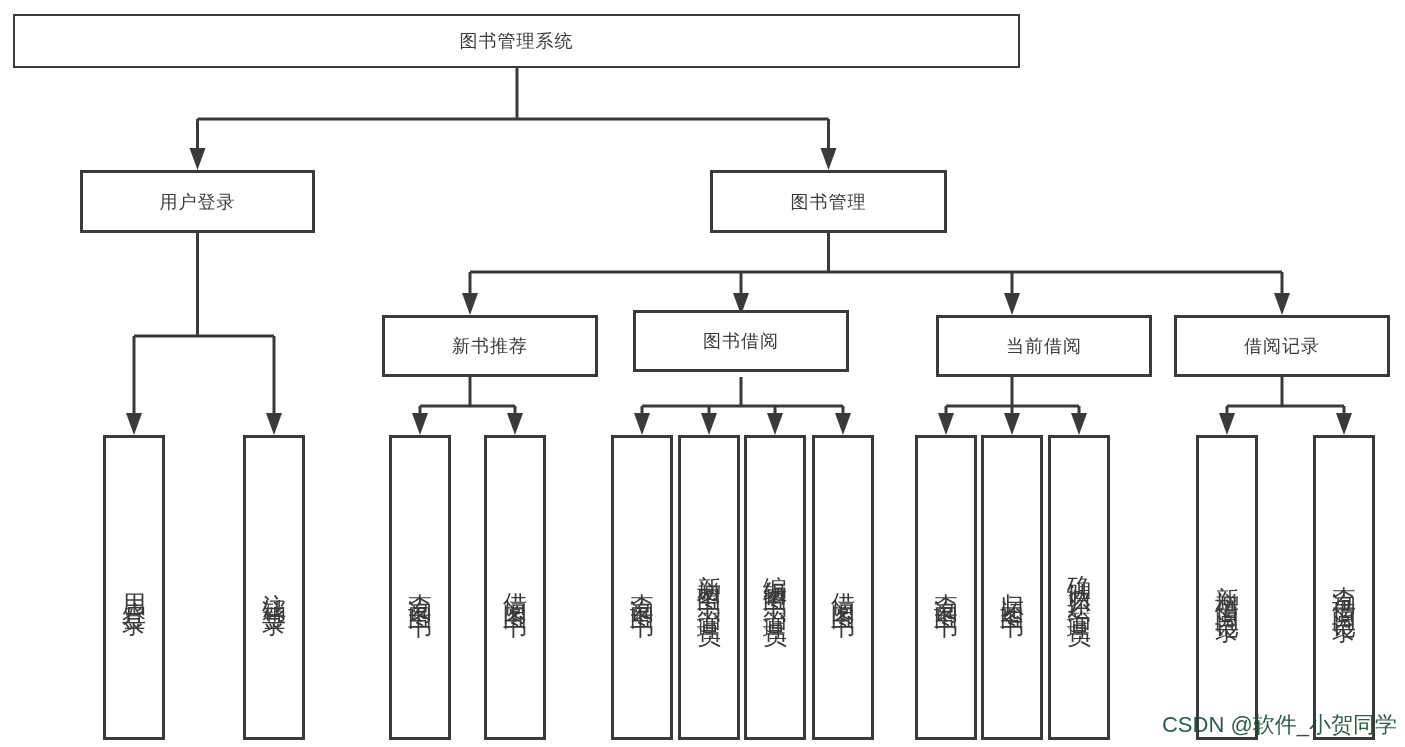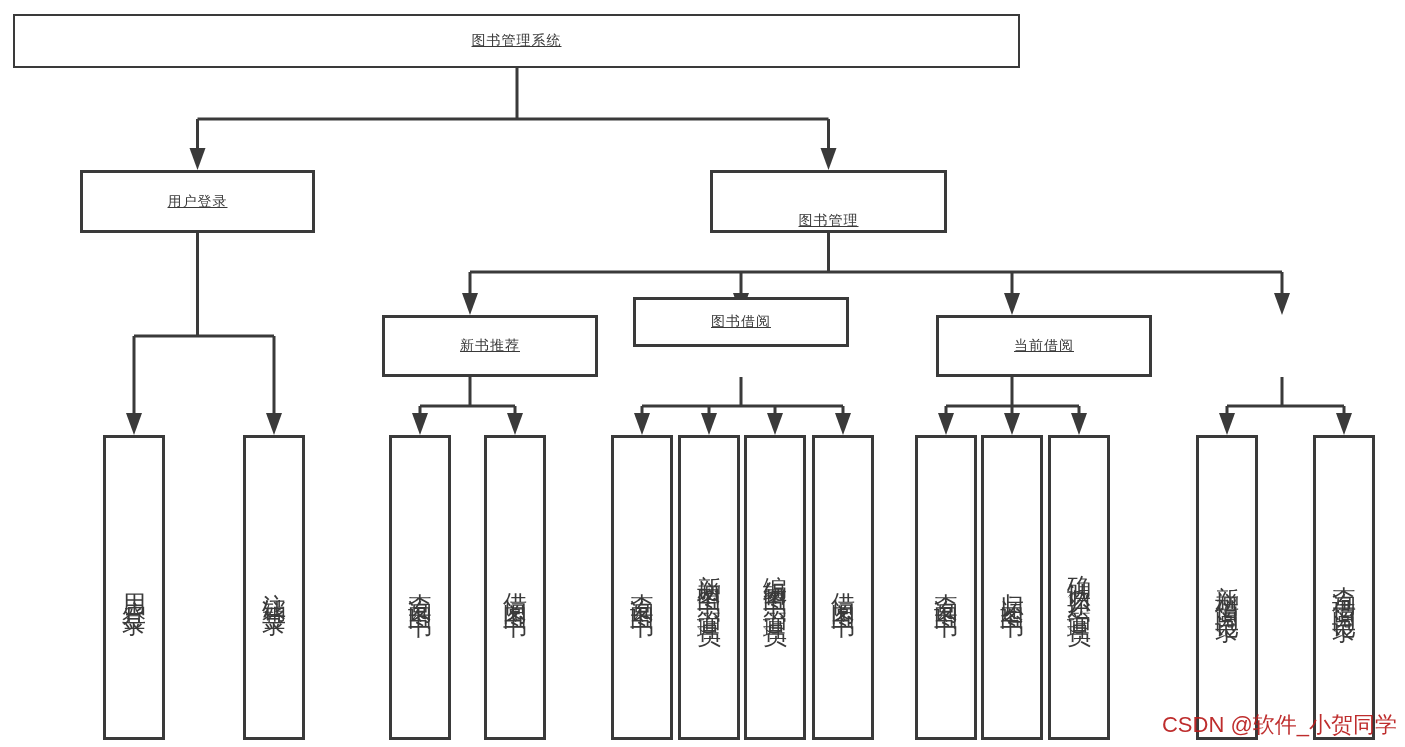--- a/index.html
+++ b/index.html
@@ -23,40 +23,39 @@
     border: 3px solid #3a3a3a;
     background: #ffffff;
     color: #3a3a3a;
     display: flex;
     align-items: center;
     justify-content: center;
     z-index: 2;
   }
   .box-root { border-width: 2px; }
   .hlabel {
-    font-size: 14px;
+    font-size: 18px;
     letter-spacing: 1px;
     white-space: nowrap;
-    text-decoration: underline;
   }
   .leaf { }
   .vtext {
     writing-mode: vertical-rl;
     text-orientation: mixed;
     font-size: 24px;
     letter-spacing: 7px;
     line-height: 1;
     white-space: nowrap;
   }
   #watermark {
     position: absolute;
     right: 8px;
     bottom: 7px;
     font-size: 22px;
-    color: #b91c1c;
+    color: #14532d;
     opacity: 0.92;
     z-index: 5;
     white-space: nowrap;
     text-align: center;
   }
 </style>
 </head>
 <body>
 
 <div id="stage">
@@ -101,32 +100,35 @@
     </g>
   </svg>
 
   <div class="box box-root" style="left:13px; top:14px; width:1007px; height:54px;">
     <span class="hlabel">图书管理系统</span>
   </div>
 
   <div class="box" style="left:80px; top:170px; width:235px; height:63px;">
     <span class="hlabel">用户登录</span>
   </div>
-  <div class="box" style="left:710px; top:170px; width:237px; height:63px;align-items:flex-end;">
+  <div class="box" style="left:710px; top:170px; width:237px; height:63px;">
     <span class="hlabel">图书管理</span>
   </div>
 
   <div class="box" style="left:362px; top:315px; width:216px; height:62px;margin-left:20px;">
     <span class="hlabel">新书推荐</span>
   </div>
-  <div class="box" style="left:633px; top:297px; width:216px; height:50px;">
+  <div class="box" style="left:633px; top:310px; width:216px; height:62px;">
     <span class="hlabel">图书借阅</span>
   </div>
   <div class="box" style="left:904px; top:315px; width:216px; height:62px;margin-left:32px;">
     <span class="hlabel">当前借阅</span>
+  </div>
+  <div class="box" style="left:1174px; top:315px; width:216px; height:62px;">
+    <span class="hlabel">借阅记录</span>
   </div>
 
   <div class="box leaf" style="left:103px; top:435px; width:62px; height:305px;">
     <span class="vtext">用户登录</span>
   </div>
   <div class="box leaf" style="left:243px; top:435px; width:62px; height:305px;">
     <span class="vtext">注销登录</span>
   </div>
 
   <div class="box leaf" style="left:389px; top:435px; width:62px; height:305px;">

